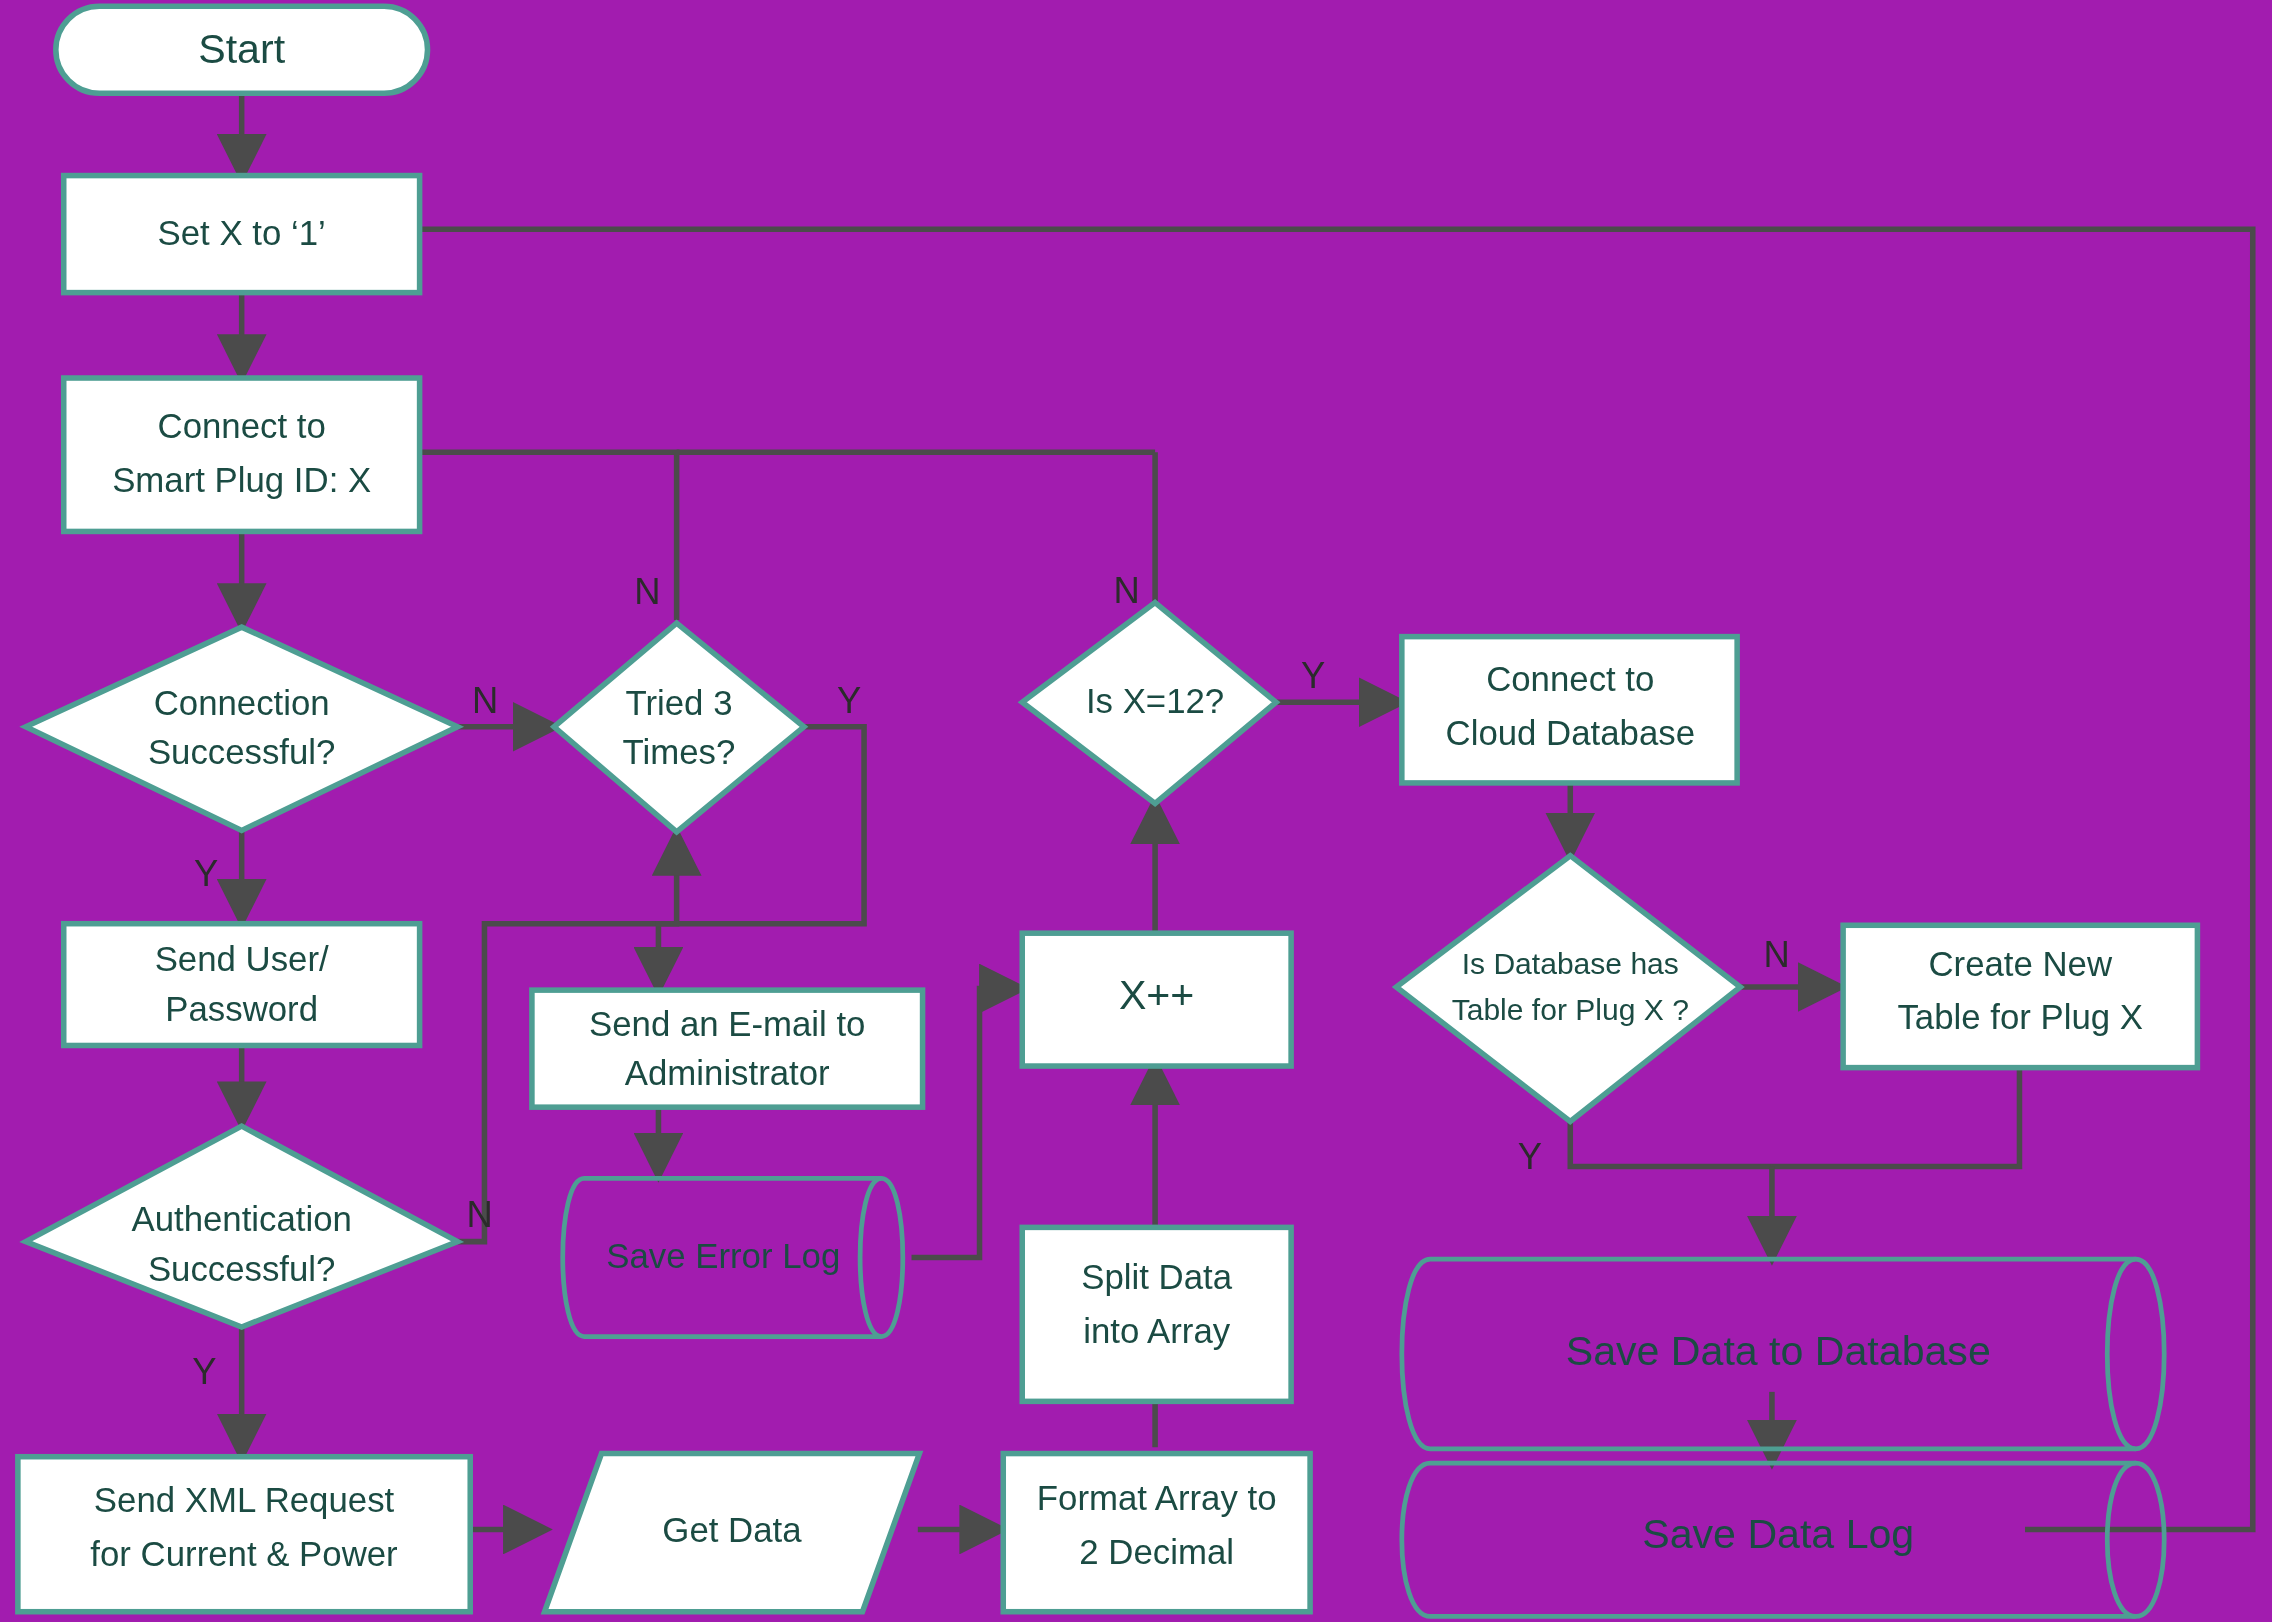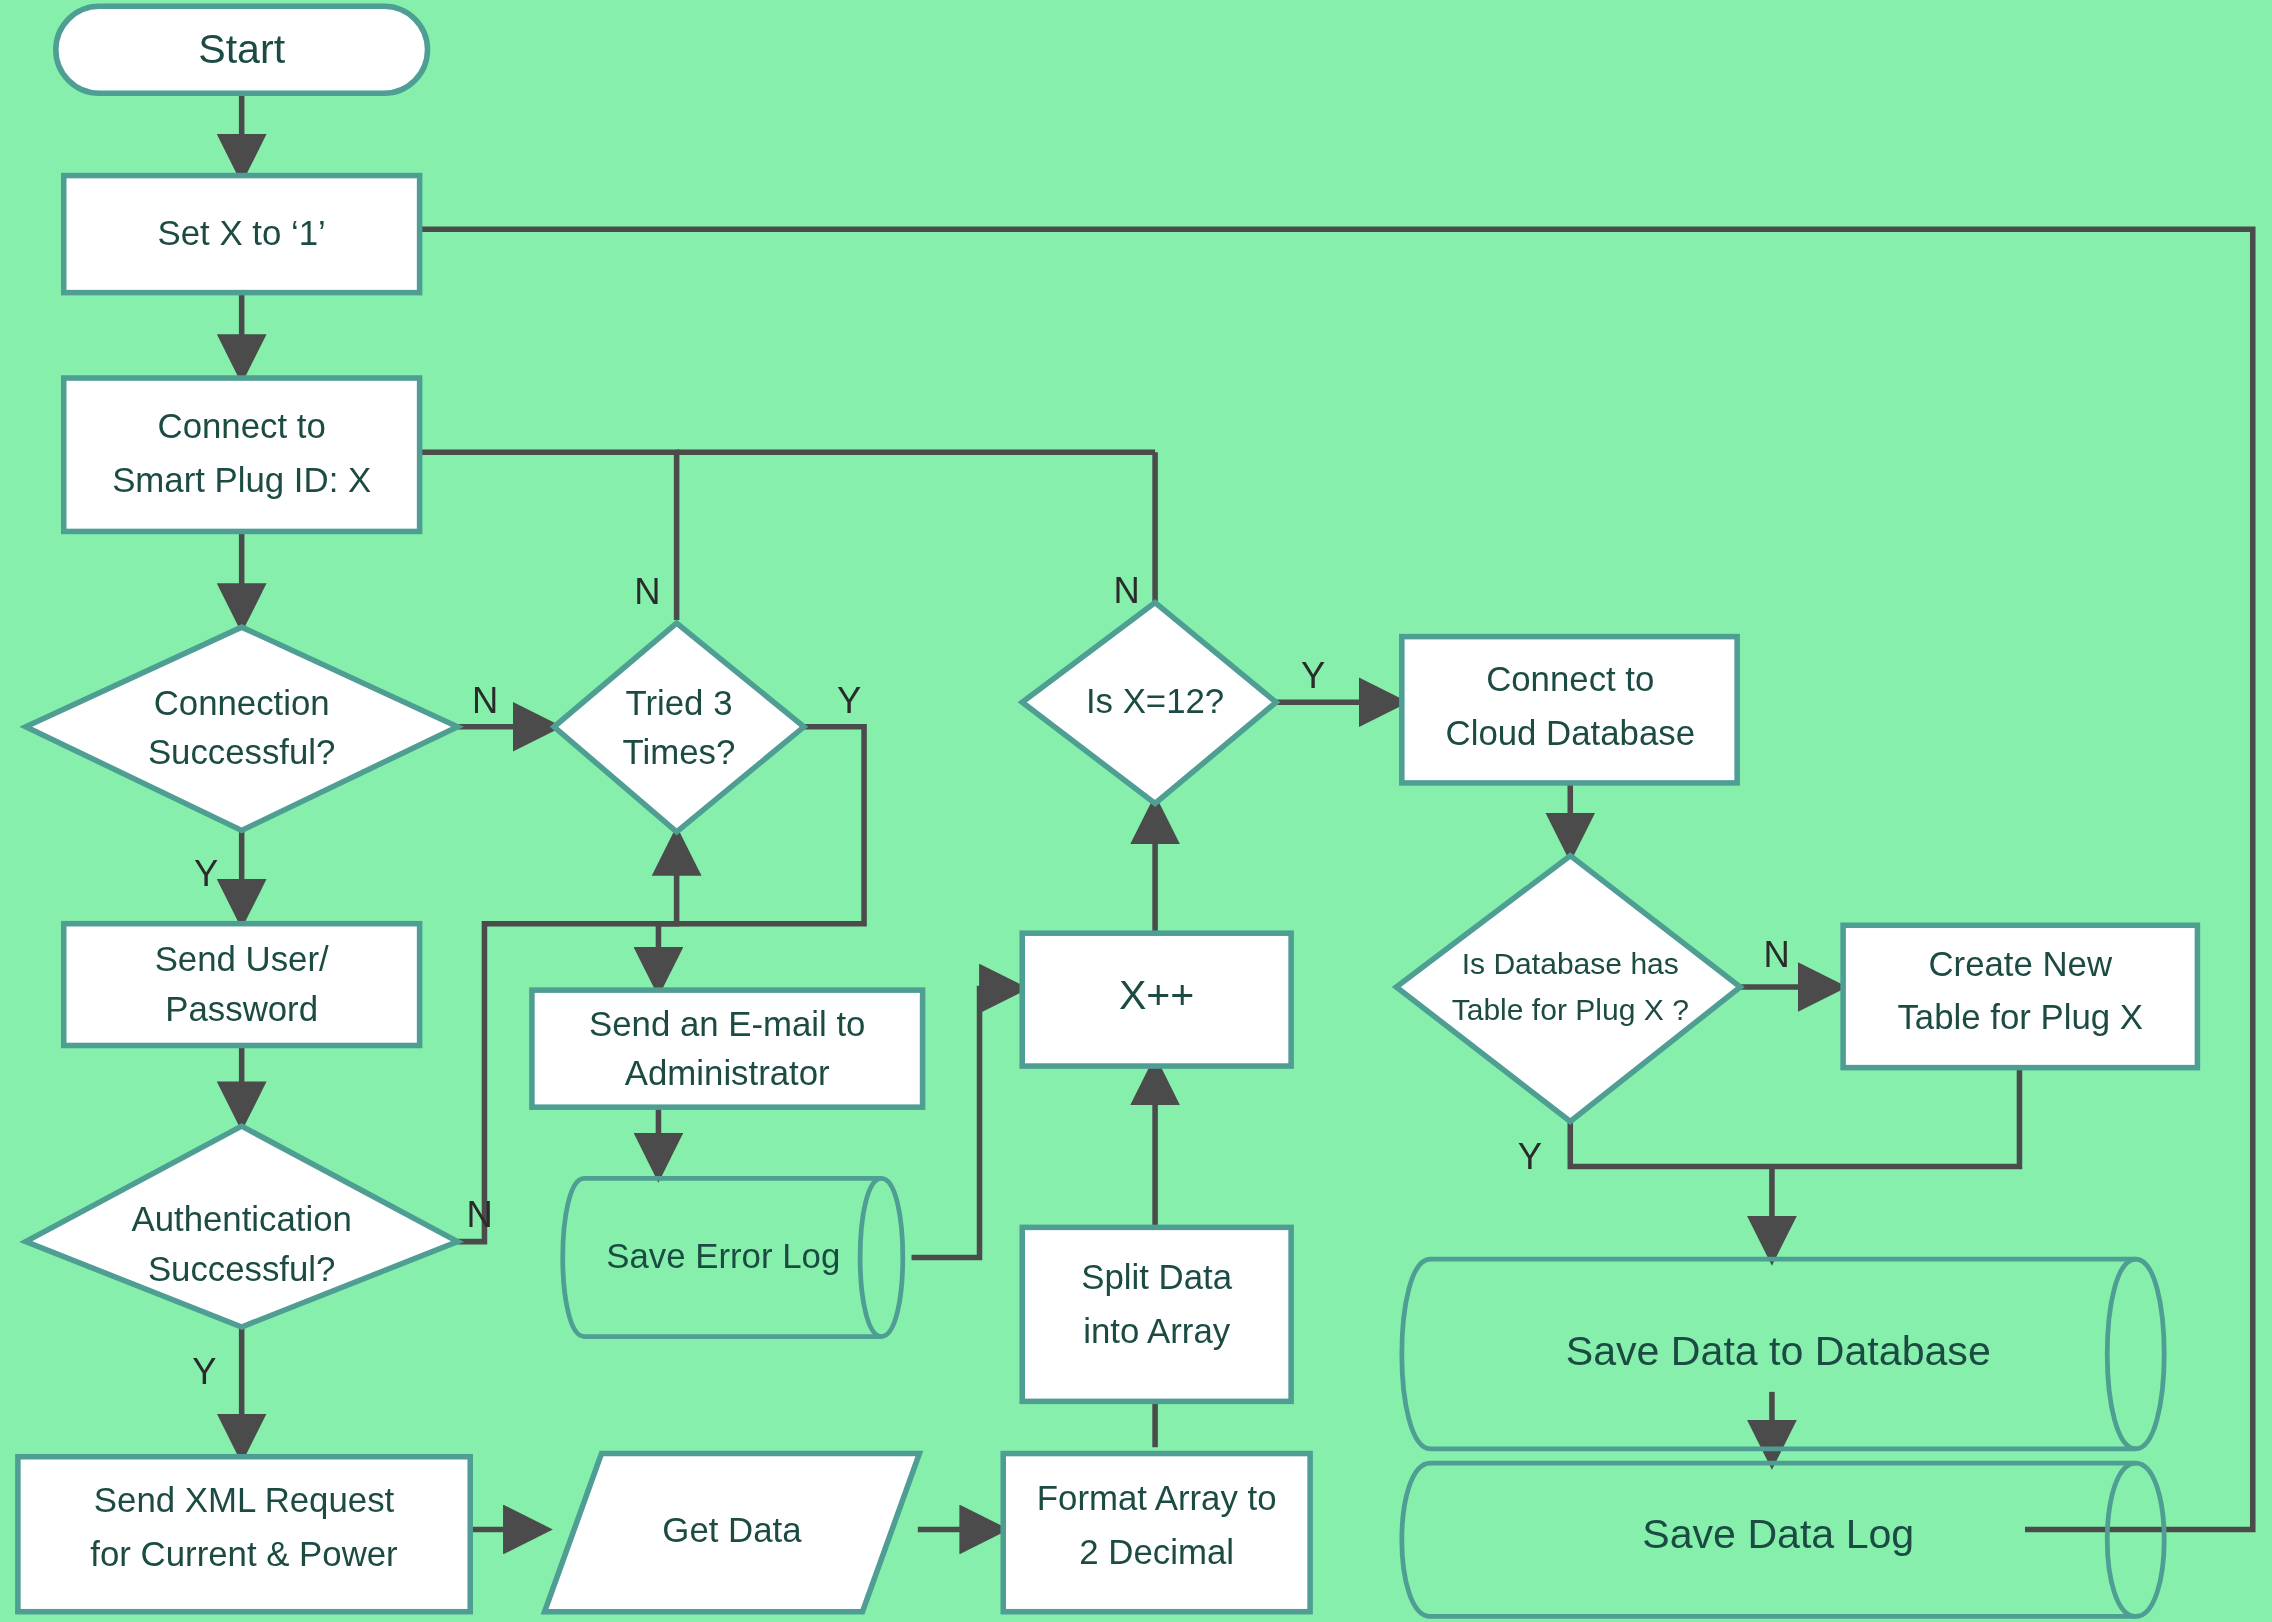--- a/index.html
+++ b/index.html
@@ -4,21 +4,21 @@
 <style>
   html, body {
     margin: 0;
     padding: 0;
     background: #ffffff;
   }
   #canvas-wrap {
     position: relative;
     width: 2273px;
     height: 1622px;
-    background: #86efac;
+    background: #a21caf;
     overflow: hidden;
     font-family: "Liberation Sans", sans-serif;
   }
   svg.flow {
     position: absolute;
     top: 0;
     left: 0;
     width: 2273px;
     height: 1622px;
   }

